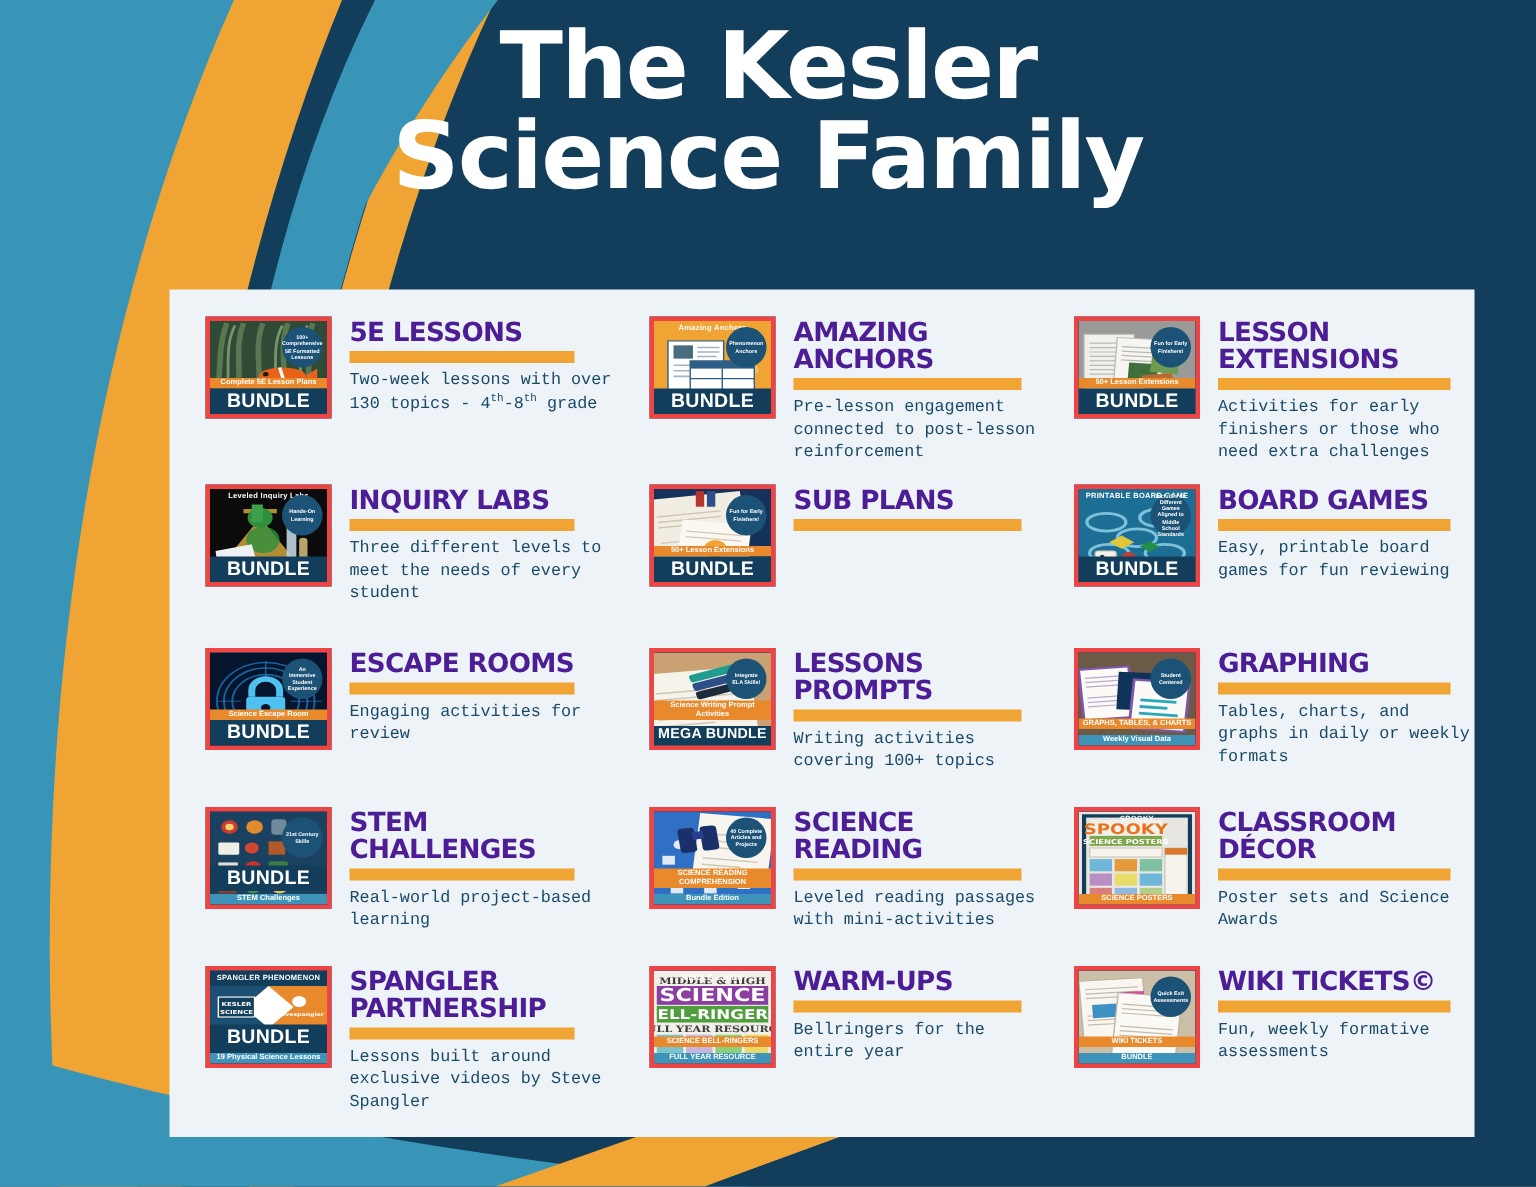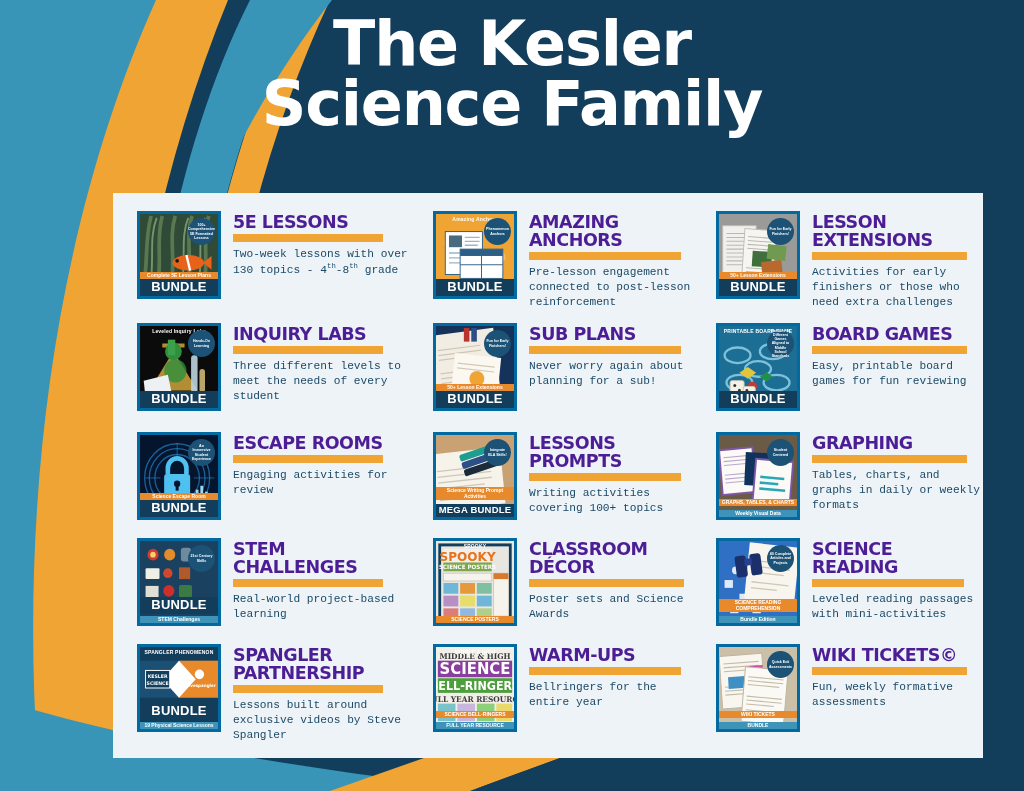--- a/index.html
+++ b/index.html
@@ -37,21 +37,21 @@
     grid-template-columns:296px 283px 291px;
     grid-template-rows:112px 109px 106px 106px 106px;
     padding:18px 0 0 0;
     box-sizing:border-box;
   }
 
   .card{display:flex;align-items:flex-start;}
   .thumb-wrap{flex:0 0 auto;padding-left:24px;}
 
   .thumb{
-    width:84px;height:88px;border:3px solid #0369a1;box-sizing:border-box;
+    width:84px;height:68px;border:3px solid #ef4444;box-sizing:border-box;
     position:relative;overflow:hidden;background:#123E5C;
   }
   .thumb .art{position:absolute;left:0;right:0;top:0;bottom:0;}
   .thumb .toplabel{
     position:absolute;left:0;right:0;top:0;height:11px;
     font-size:5px;font-weight:bold;color:#fff;letter-spacing:.2px;
     display:flex;align-items:center;justify-content:center;
     text-align:center;line-height:1;z-index:3;
   }
   .thumb .midlabel{
@@ -278,21 +278,20 @@
         <rect x="38" y="2" width="6" height="14" fill="#2b4f86"></rect>
       </svg></div>
               <div class="badge">Fun for Early Finishers!</div>
               <div class="bundle" style="bottom:0px;">BUNDLE</div>
               <div class="ribbon" style="bottom:17px;background:#E8892B;">50+ Lesson Extensions</div>
             </div>
           </div>
           <div class="meta">
             <div class="h">SUB PLANS</div>
             <div class="rule"></div>
-            <div class="desc">Never worry again about planning for a sub!</div>
           </div>
         </div>
         <div class="card c3">
           <div class="thumb-wrap">
             <div class="thumb">
               <div class="art"><svg viewBox="0 0 84 84" preserveAspectRatio="none" style="width:100%;height:100%">
         <rect width="84" height="84" fill="#1d6e94"></rect>
         <g fill="none" stroke="#8fd0e8" stroke-width="2.4" opacity=".85">
           <ellipse cx="20" cy="30" rx="14" ry="8"></ellipse>
                     <ellipse cx="58" cy="26" rx="14" ry="8"></ellipse>
@@ -434,20 +433,57 @@
       </svg></div>
               <div class="badge">21st Century Skills</div>
               <div class="bundle" style="bottom:9px;">BUNDLE</div>
               <div class="subbundle" style="background:#3E93B8;">STEM Challenges</div>
             </div>
           </div>
           <div class="meta">
             <div class="h">STEM CHALLENGES</div>
             <div class="rule"></div>
             <div class="desc">Real-world project-based learning</div>
+          </div>
+        </div>
+        <div class="card c2">
+          <div class="thumb-wrap">
+            <div class="thumb">
+              <div class="art"><svg viewBox="0 0 84 84" preserveAspectRatio="none" style="width:100%;height:100%">
+        <rect width="84" height="84" fill="#2f6fc4"></rect>
+        <g fill="#ffffff" opacity=".85">
+          <rect x="6" y="40" width="9" height="8"></rect>
+                    <rect x="22" y="54" width="9" height="8"></rect>
+          <rect x="46" y="44" width="9" height="8"></rect>
+                    <rect x="12" y="66" width="9" height="8"></rect>
+          <rect x="36" y="66" width="9" height="8"></rect>
+                    <rect x="60" y="62" width="9" height="8"></rect>
+          <circle cx="18" cy="30" r="4"></circle>
+                    <circle cx="60" cy="34" r="4"></circle>
+                    <circle cx="40" cy="58" r="4"></circle>
+                  </g>
+        <rect x="30" y="4" width="54" height="58" fill="#f7f5ee" transform="rotate(6 57 33)"></rect>
+        <g stroke="#cfc7b4" stroke-width="1.3" transform="rotate(6 57 33)">
+          <path d="M36 22h40M36 28h40M36 34h34M36 44h40M36 50h28"></path>
+                  </g>
+        <g transform="rotate(-8 32 26)">
+          <rect x="18" y="14" width="12" height="22" rx="3" fill="#1b2f6b"></rect>
+          <rect x="34" y="14" width="12" height="22" rx="3" fill="#1b2f6b"></rect>
+          <rect x="28" y="18" width="8" height="7" fill="#27408f"></rect>
+        </g>
+      </svg></div>
+              <div class="badge">40 Complete Articles and Projects</div>
+              <div class="midlabel" style="bottom:11px;background:#E8892B;">SCIENCE READING COMPREHENSION</div>
+              <div class="subbundle" style="background:#3E93B8;">Bundle Edition</div>
+            </div>
+          </div>
+          <div class="meta">
+            <div class="h">SCIENCE READING</div>
+            <div class="rule"></div>
+            <div class="desc">Leveled reading passages with mini-activities</div>
           </div>
         </div>
         <div class="card c3">
           <div class="thumb-wrap">
             <div class="thumb">
               <div class="art"><svg viewBox="0 0 84 84" preserveAspectRatio="none" style="width:100%;height:100%">
         <rect width="84" height="84" fill="#e7e6e1"></rect>
         <rect x="4" y="4" width="76" height="76" fill="none" stroke="#123E5C" stroke-width="3"></rect>
         <rect x="8" y="8" width="52" height="14" fill="#f2f0ea"></rect>
         <text x="34" y="20" font-size="13" font-weight="bold" fill="#E8731E" text-anchor="middle" font-family="DejaVu Sans">SPOOKY</text>
@@ -471,57 +507,20 @@
               <div class="toplabel">SPOOKY</div>
               <div class="midlabel" style="bottom:0px;background:#E8892B;">SCIENCE POSTERS</div>
             </div>
           </div>
           <div class="meta">
             <div class="h">CLASSROOM DÉCOR</div>
             <div class="rule"></div>
             <div class="desc">Poster sets and Science Awards</div>
           </div>
         </div>
-        <div class="card c2">
-          <div class="thumb-wrap">
-            <div class="thumb">
-              <div class="art"><svg viewBox="0 0 84 84" preserveAspectRatio="none" style="width:100%;height:100%">
-        <rect width="84" height="84" fill="#2f6fc4"></rect>
-        <g fill="#ffffff" opacity=".85">
-          <rect x="6" y="40" width="9" height="8"></rect>
-                    <rect x="22" y="54" width="9" height="8"></rect>
-          <rect x="46" y="44" width="9" height="8"></rect>
-                    <rect x="12" y="66" width="9" height="8"></rect>
-          <rect x="36" y="66" width="9" height="8"></rect>
-                    <rect x="60" y="62" width="9" height="8"></rect>
-          <circle cx="18" cy="30" r="4"></circle>
-                    <circle cx="60" cy="34" r="4"></circle>
-                    <circle cx="40" cy="58" r="4"></circle>
-                  </g>
-        <rect x="30" y="4" width="54" height="58" fill="#f7f5ee" transform="rotate(6 57 33)"></rect>
-        <g stroke="#cfc7b4" stroke-width="1.3" transform="rotate(6 57 33)">
-          <path d="M36 22h40M36 28h40M36 34h34M36 44h40M36 50h28"></path>
-                  </g>
-        <g transform="rotate(-8 32 26)">
-          <rect x="18" y="14" width="12" height="22" rx="3" fill="#1b2f6b"></rect>
-          <rect x="34" y="14" width="12" height="22" rx="3" fill="#1b2f6b"></rect>
-          <rect x="28" y="18" width="8" height="7" fill="#27408f"></rect>
-        </g>
-      </svg></div>
-              <div class="badge">40 Complete Articles and Projects</div>
-              <div class="midlabel" style="bottom:11px;background:#E8892B;">SCIENCE READING COMPREHENSION</div>
-              <div class="subbundle" style="background:#3E93B8;">Bundle Edition</div>
-            </div>
-          </div>
-          <div class="meta">
-            <div class="h">SCIENCE READING</div>
-            <div class="rule"></div>
-            <div class="desc">Leveled reading passages with mini-activities</div>
-          </div>
-        </div>
         <div class="card c1">
           <div class="thumb-wrap">
             <div class="thumb">
               <div class="art"><svg viewBox="0 0 84 84" preserveAspectRatio="none" style="width:100%;height:100%">
         <rect width="84" height="84" fill="#123E5C"></rect>
         <rect x="0" y="14" width="42" height="38" fill="#1b4f74"></rect>
         <rect x="42" y="14" width="42" height="38" fill="#E8892B"></rect>
         <path d="M42 14 l18 19 -18 19 -18 -19 z" fill="#ffffff"></path>
         <rect x="6" y="24" width="26" height="18" fill="#123E5C" stroke="#ffffff" stroke-width="1"></rect>
         <text x="19" y="32" font-size="5" font-weight="bold" fill="#fff" text-anchor="middle" font-family="DejaVu Sans">KESLER</text>

